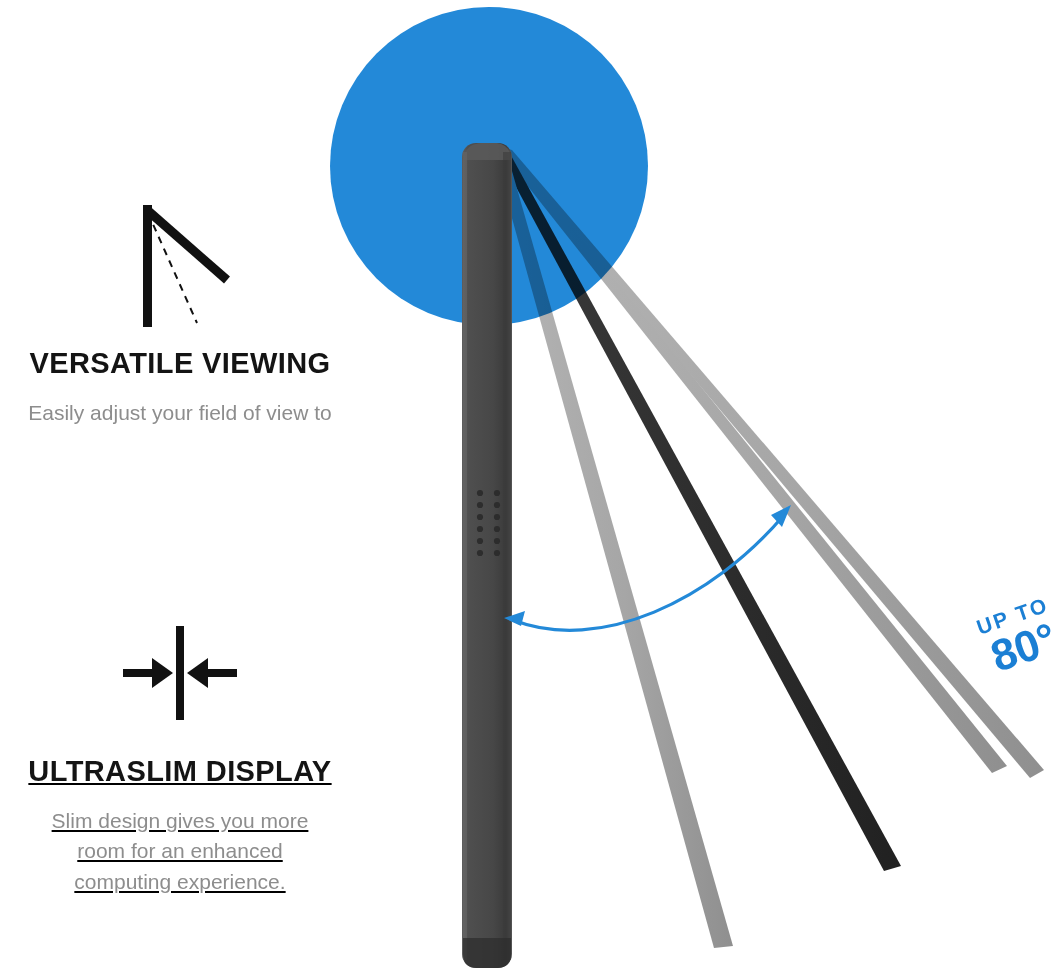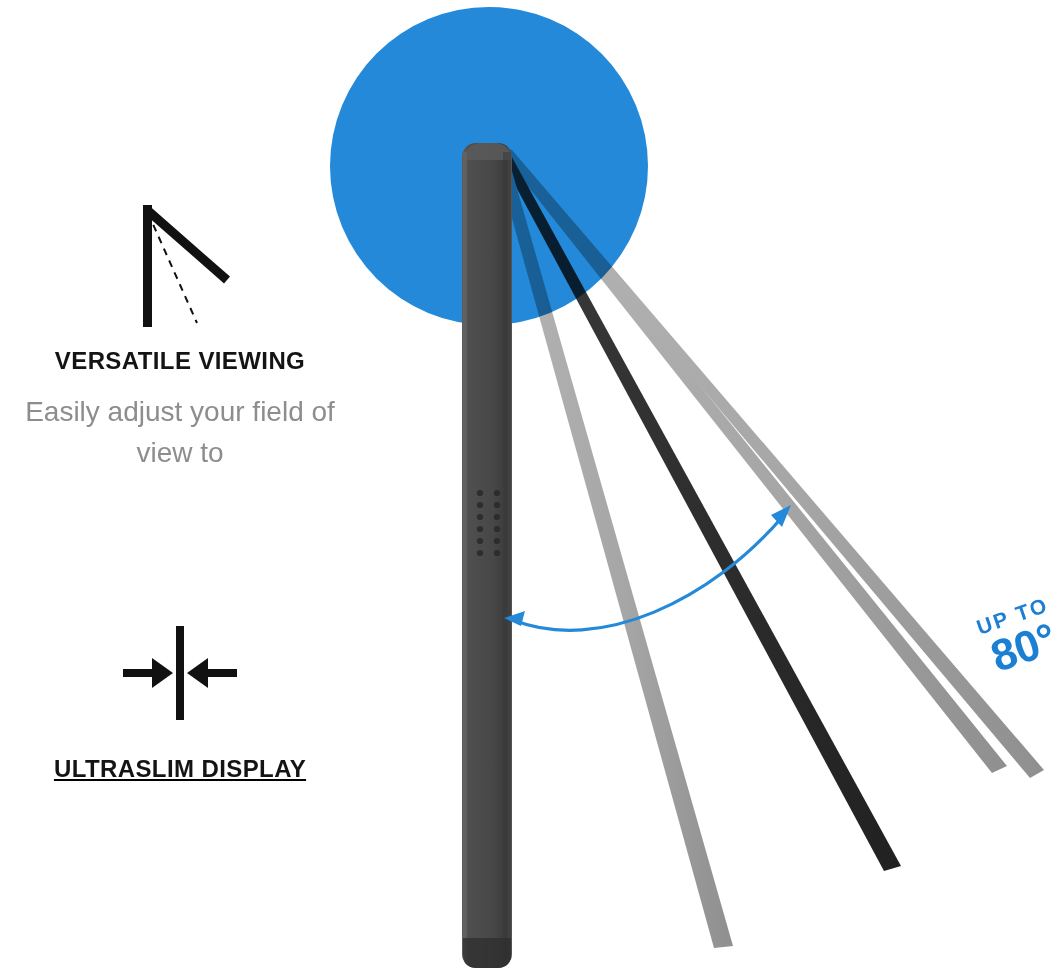--- a/index.html
+++ b/index.html
@@ -40,31 +40,31 @@
   .feature.second { top: 598px; text-decoration: underline; }
 
   .feature-icon {
     height: 150px;
     display: flex;
     align-items: center;
     justify-content: center;
   }
 
   .feature-title {
-    font-size: 24px;
+    font-size: 29px;
     font-weight: 700;
     letter-spacing: 0.4px;
     color: #141414;
     margin-top: 8px;
     line-height: 1.1;
     white-space: nowrap;
   }
 
   .feature-body {
-    font-size: 28px;
+    font-size: 21px;
     font-weight: 400;
     color: #8d8d8d;
     line-height: 1.45;
     margin: 18px auto 0 auto;
     width: 355px;
   }
   .feature.second .feature-body { width: 330px; }
 
   
   .illustration {
@@ -134,20 +134,25 @@
           <rect x="71" y="18" width="8" height="94" fill="#111111"></rect>
 
           <line x1="18" y1="65" x2="54" y2="65" stroke="#111111" stroke-width="8"></line>
           <polygon points="47,50 68,65 47,80" fill="#111111"></polygon>
 
           <line x1="132" y1="65" x2="96" y2="65" stroke="#111111" stroke-width="8"></line>
           <polygon points="103,50 82,65 103,80" fill="#111111"></polygon>
         </svg>
       </div>
       <div class="feature-title">ULTRASLIM DISPLAY</div>
+      <div class="feature-body">
+        <div>Slim design gives you more</div>
+        <div>room for an enhanced</div>
+        <div>computing experience.</div>
+      </div>
     </div>
 
   </div>
 
   <div class="illustration">
 
     <svg width="752" height="975" viewBox="300 0 752 975" aria-hidden="true">
 
       <defs>
         <linearGradient id="monitorGrad" x1="0" y1="0" x2="1" y2="0">

